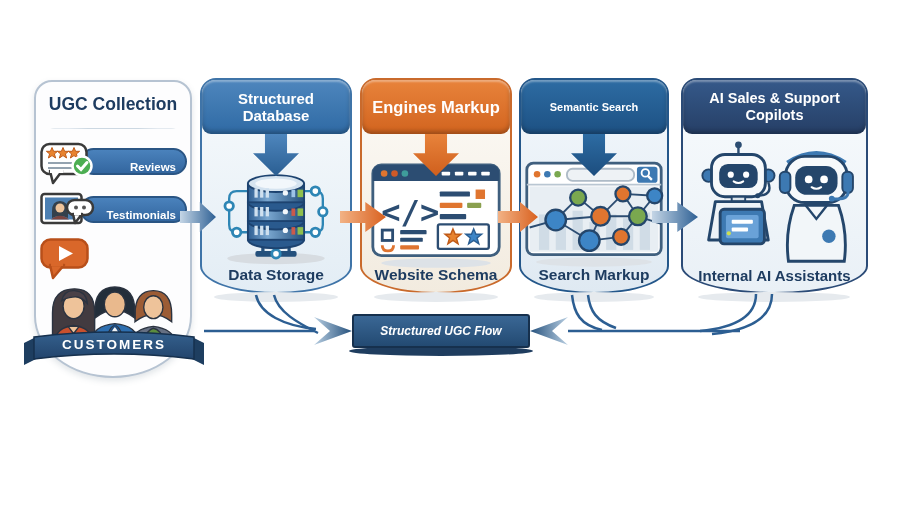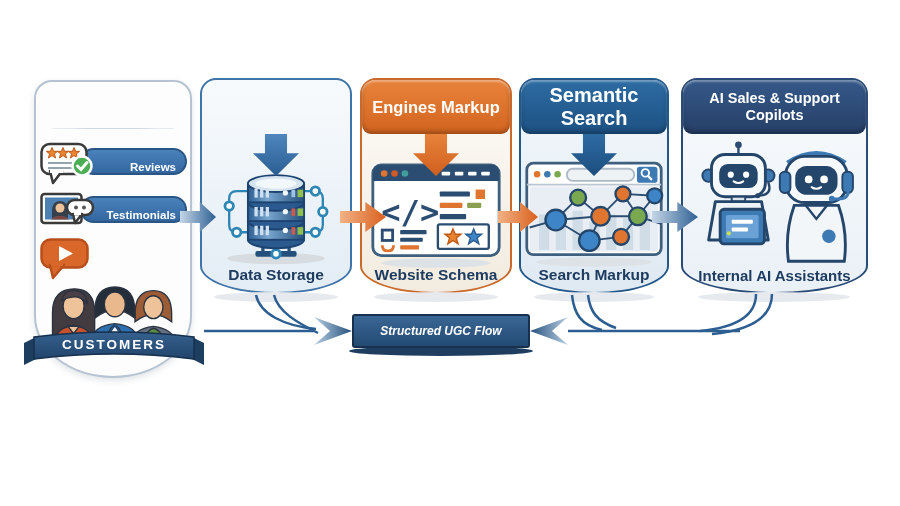--- a/index.html
+++ b/index.html
@@ -27,21 +27,21 @@
   .p2{left:200px;width:152px;border-color:#3f74a8;background:linear-gradient(#f7fafc,#e3edf5);}
   .p3{left:360px;width:152px;border-color:#c96a2c;background:linear-gradient(#fdfbf7,#f2ebdf);}
   .p4{left:519px;width:150px;border-color:#24578a;background:linear-gradient(#f3f8fc,#dfe9f2);}
   .p5{left:681px;width:187px;border-color:#2b4b77;background:linear-gradient(#f8fbfd,#e9f0f6);}
   .phead{position:absolute;top:0;left:0;right:0;height:54px;box-sizing:border-box;
       border-radius:13px 13px 9px 9px;display:flex;align-items:center;justify-content:center;
       text-align:center;color:#fff;font-weight:bold;padding:0 8px;
       box-shadow:inset 0 2px 2px rgba(255,255,255,.35), inset 0 -3px 4px rgba(0,0,0,.25);}
   .p2 .phead{background:linear-gradient(#4e86bd,#2f6aa4);font-size:15px;}
   .p3 .phead{background:linear-gradient(#e8833b,#d2641f);font-size:16.5px;}
-  .p4 .phead{background:linear-gradient(#2d6ca3,#1d5183);font-size:20px;}
+  .p4 .phead{background:linear-gradient(#2d6ca3,#1d5183);font-size:11px;}
   .p5 .phead{background:linear-gradient(#35598a,#263f66);font-size:14.5px;line-height:1.18;}
   .down-arrow{position:absolute;top:54px;left:50%;transform:translateX(-50%);
       width:46px;height:42px;z-index:3;
       clip-path:polygon(26% 0,74% 0,74% 46%,100% 46%,50% 100%,0 46%,26% 46%);}
   .down-arrow.blue{background:linear-gradient(#4e86bd,#2a5e92);}
   .down-arrow.orange{background:linear-gradient(#e8833b,#cf5f1d);}
   .down-arrow.dblue{background:linear-gradient(#2d6ca3,#1c4d7e);}
   .panel-icon{position:absolute;left:50%;transform:translateX(-50%);z-index:2;}
   .caption{position:absolute;bottom:8px;left:0;right:0;text-align:center;
       font-weight:bold;color:#1e3c60;font-size:15.5px;margin-top:19px;}
@@ -59,20 +59,21 @@
       background:linear-gradient(#3a6795,#234a72);border:2px solid #16304d;border-radius:3px;
       display:flex;align-items:center;justify-content:center;z-index:7;
       color:#fff;font-size:12px;font-weight:bold;font-style:italic;}
 </style>
 </head>
 <body>
 
 <div class="canvas">
 
   <div class="panel p1">
+    <div class="p1-title">UGC Collection</div>
     <div class="p1-divider"></div>
 
     <div class="row r1">
       <div class="pill">
         <span>Reviews</span>
       </div>
       <svg class="row-icon" width="56" height="44" viewBox="0 0 56 44">
         <rect x="1.5" y="2" width="45" height="30" rx="8" fill="#fff" stroke="#3a3a3a" stroke-width="2.5"></rect>
         <polygon points="10,29 22,29 13,41" fill="#fff" stroke="#3a3a3a" stroke-width="2.5" stroke-linejoin="round"></polygon>
         <rect x="10" y="26" width="13" height="5" fill="#fff"></rect>
@@ -144,20 +145,23 @@
         </linearGradient>
       </defs>
       <polygon points="12,12 12,34 0,40 0,18" fill="#1e3e60"></polygon>
       <polygon points="168,12 180,18 180,40 168,34" fill="#1e3e60"></polygon>
       <path d="M10,12 Q90,2 170,12 L170,34 Q90,24 10,34 Z" fill="url(#ribg)" stroke="#16304d" stroke-width="1.5"></path>
       <text x="90" y="23.5" text-anchor="middle" fill="#ffffff" font-size="13.5" font-weight="bold" letter-spacing="2" font-family="Liberation Sans, sans-serif">CUSTOMERS</text>
     </svg>
   </div>
 
   <div class="panel pcol p2">
+    <div class="phead">
+      <span>Structured Database</span>
+    </div>
     <div class="down-arrow blue"></div>
     <svg class="panel-icon" style="top:68px" width="132" height="118" viewBox="0 0 140 126">
       <defs>
         <linearGradient id="dbg" x1="0" y1="0" x2="1" y2="0">
           <stop offset="0" stop-color="#2c5c91"></stop>
             <stop offset="0.35" stop-color="#7aa7d0"></stop>
             <stop offset="1" stop-color="#24507c"></stop>
         </linearGradient>
       </defs>
       <ellipse cx="70" cy="118" rx="52" ry="6" fill="#d7dce1"></ellipse>

